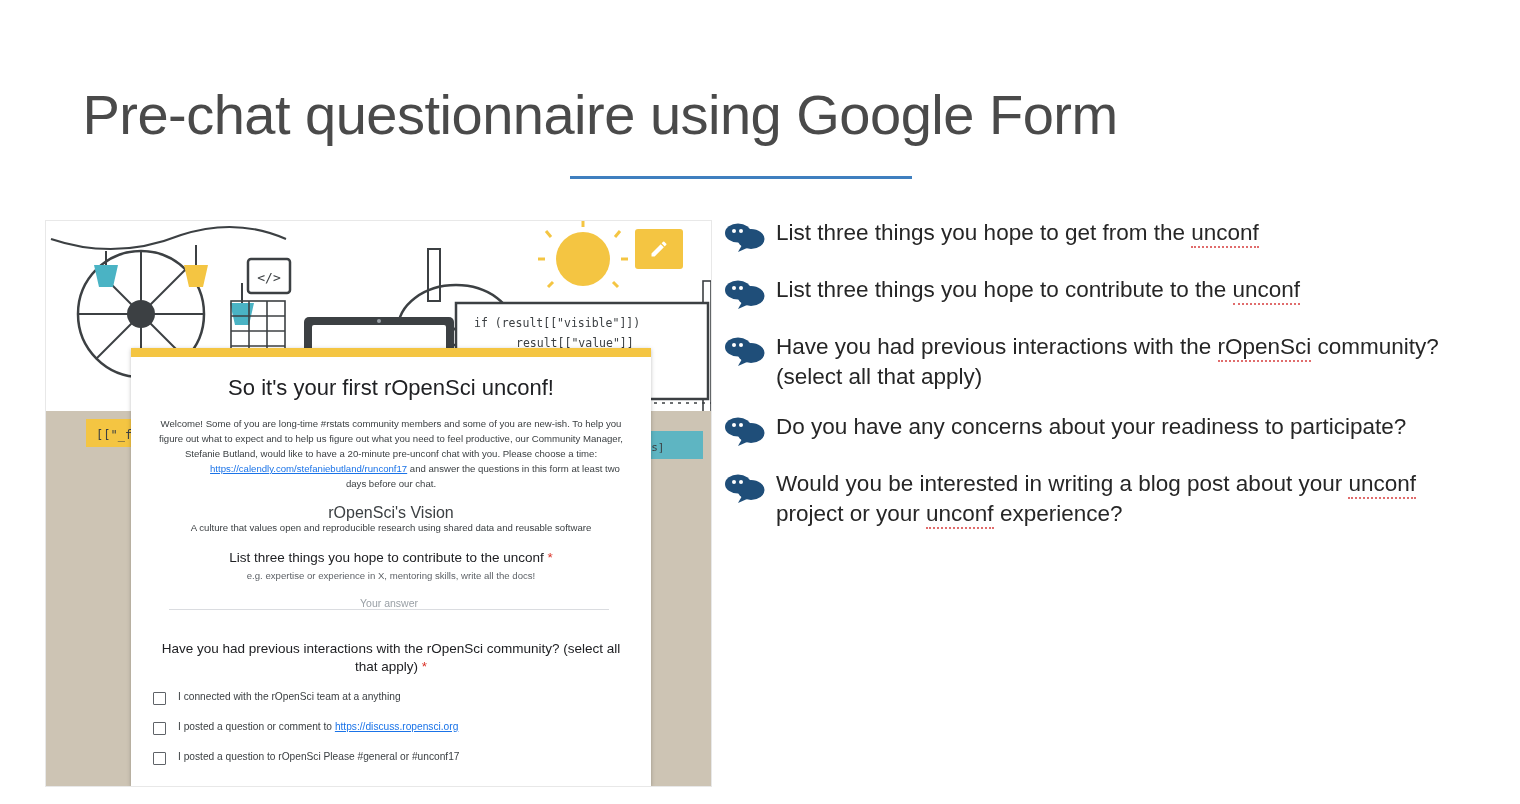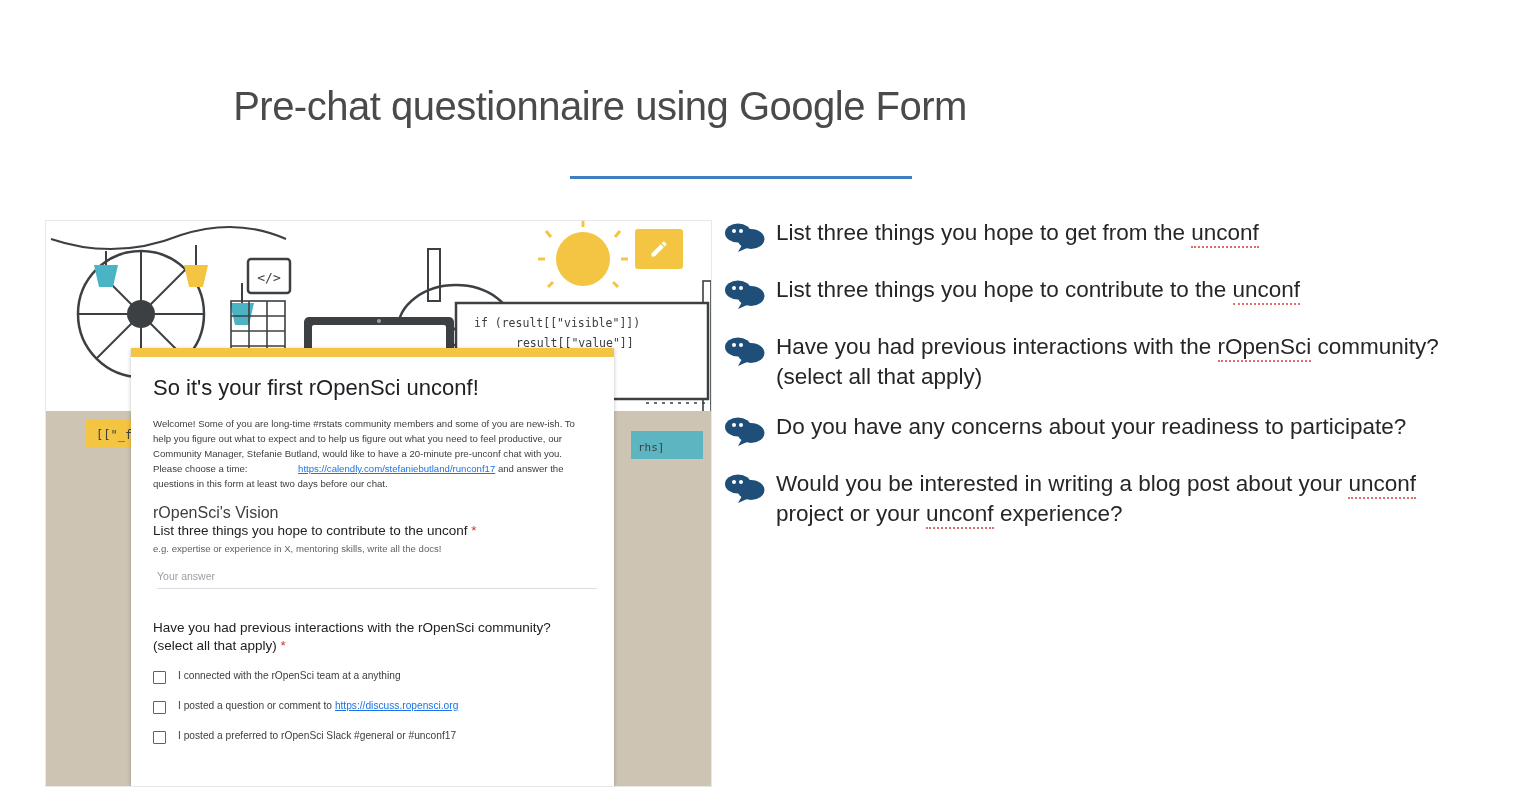--- a/index.html
+++ b/index.html
@@ -15,21 +15,21 @@
     overflow: hidden;
   }
 
   
   .slide-title {
     position: absolute;
     top: 84px;
     left: 0;
     width: 1200px;
     text-align: center;
-    font-size: 40px;
+    font-size: 56px;
     font-weight: 400;
     color: #4a4a4a;
     letter-spacing: -0.5px;
     line-height: 1.1;
   }
   .title-rule {
     position: absolute;
     top: 176px;
     left: 570px;
     width: 342px;
@@ -73,25 +73,26 @@
     align-items: center;
     justify-content: center;
   }
   .edit-fab svg { display: block; }
 
   
   .form-card {
     position: absolute;
     left: 85px;
     top: 127px;
-    width: 483px;
+    width: 520px;
     height: 438px;
     background: #ffffff;
     box-shadow: 0 1px 4px rgba(0,0,0,.25);
     overflow: hidden;
+    text-align: center;
   }
   .form-card-stripe {
     height: 9px;
     background: #f4c542;
   }
   .form-inner {
     padding: 18px 22px 0 22px;
     color: #3c4043;
   }
   .form-h1 {
@@ -127,22 +128,21 @@
   .req { color: #d93025; }
   .q-help {
     font-size: 9.6px;
     color: #5f6368;
     margin: 0 0 16px 0;
   }
   .answer-line {
     border-bottom: 1px solid #dadce0;
     font-size: 10.5px;
     color: #9aa0a6;
-    padding-bottom: 6px;
-    margin: 0 0 30px 4px;
+    margin: 0 0 30px 16px;
     width: 440px;
   }
   .q2-label {
     font-size: 13.5px;
     color: #202124;
     line-height: 1.35;
     margin: 0 0 14px 0;
   }
   .check-row {
     display: flex;
@@ -298,20 +298,21 @@
   <div class="form-card">
     <div class="form-card-stripe"></div>
     <div class="form-inner">
       <div class="form-h1">So it's your first rOpenSci unconf!</div>
 
       <p class="form-p">
         <span>Welcome! Some of you are long-time #rstats community members and some of you are new-ish. To help you figure out what to expect and to help us figure out what you need to feel productive, our Community Manager, Stefanie Butland, would like to have a 20-minute pre-unconf chat with you. Please choose a time: </span><a href="#">https://calendly.com/stefaniebutland/runconf17</a><span> and answer the questions in this form at least two days before our chat.</span>
       </p>
 
       <p class="form-vision-title">rOpenSci's Vision</p>
+      <p class="form-vision-body">A culture that values open and reproducible research using shared data and reusable software</p>
 
       <p class="q-label">
         <span>List three things you hope to contribute to the unconf</span>
         <span class="req">*</span>
       </p>
       <p class="q-help">e.g. expertise or experience in X, mentoring skills, write all the docs!</p>
       <div class="answer-line">Your answer</div>
 
       <p class="q2-label">
         <span>Have you had previous interactions with the rOpenSci community? (select all that apply)</span>
@@ -321,21 +322,21 @@
       <div class="check-row">
         <span class="checkbox"></span>
         <span class="check-text">I connected with the rOpenSci team at a anything</span>
       </div>
       <div class="check-row">
         <span class="checkbox"></span>
         <span class="check-text"><span>I posted a question or comment to </span><a href="#">https://discuss.ropensci.org</a></span>
       </div>
       <div class="check-row">
         <span class="checkbox"></span>
-        <span class="check-text">I posted a preferred to rOpenSci Slack #general or #unconf17</span>
+        <span class="check-text">I posted a question to rOpenSci Please #general or #unconf17</span>
       </div>
     </div>
   </div>
 </div>
 
 <div class="bullets">
 
   <div class="bullet">
     <span class="bullet-icon">
       <svg width="42" height="30" viewBox="0 0 42 30">

